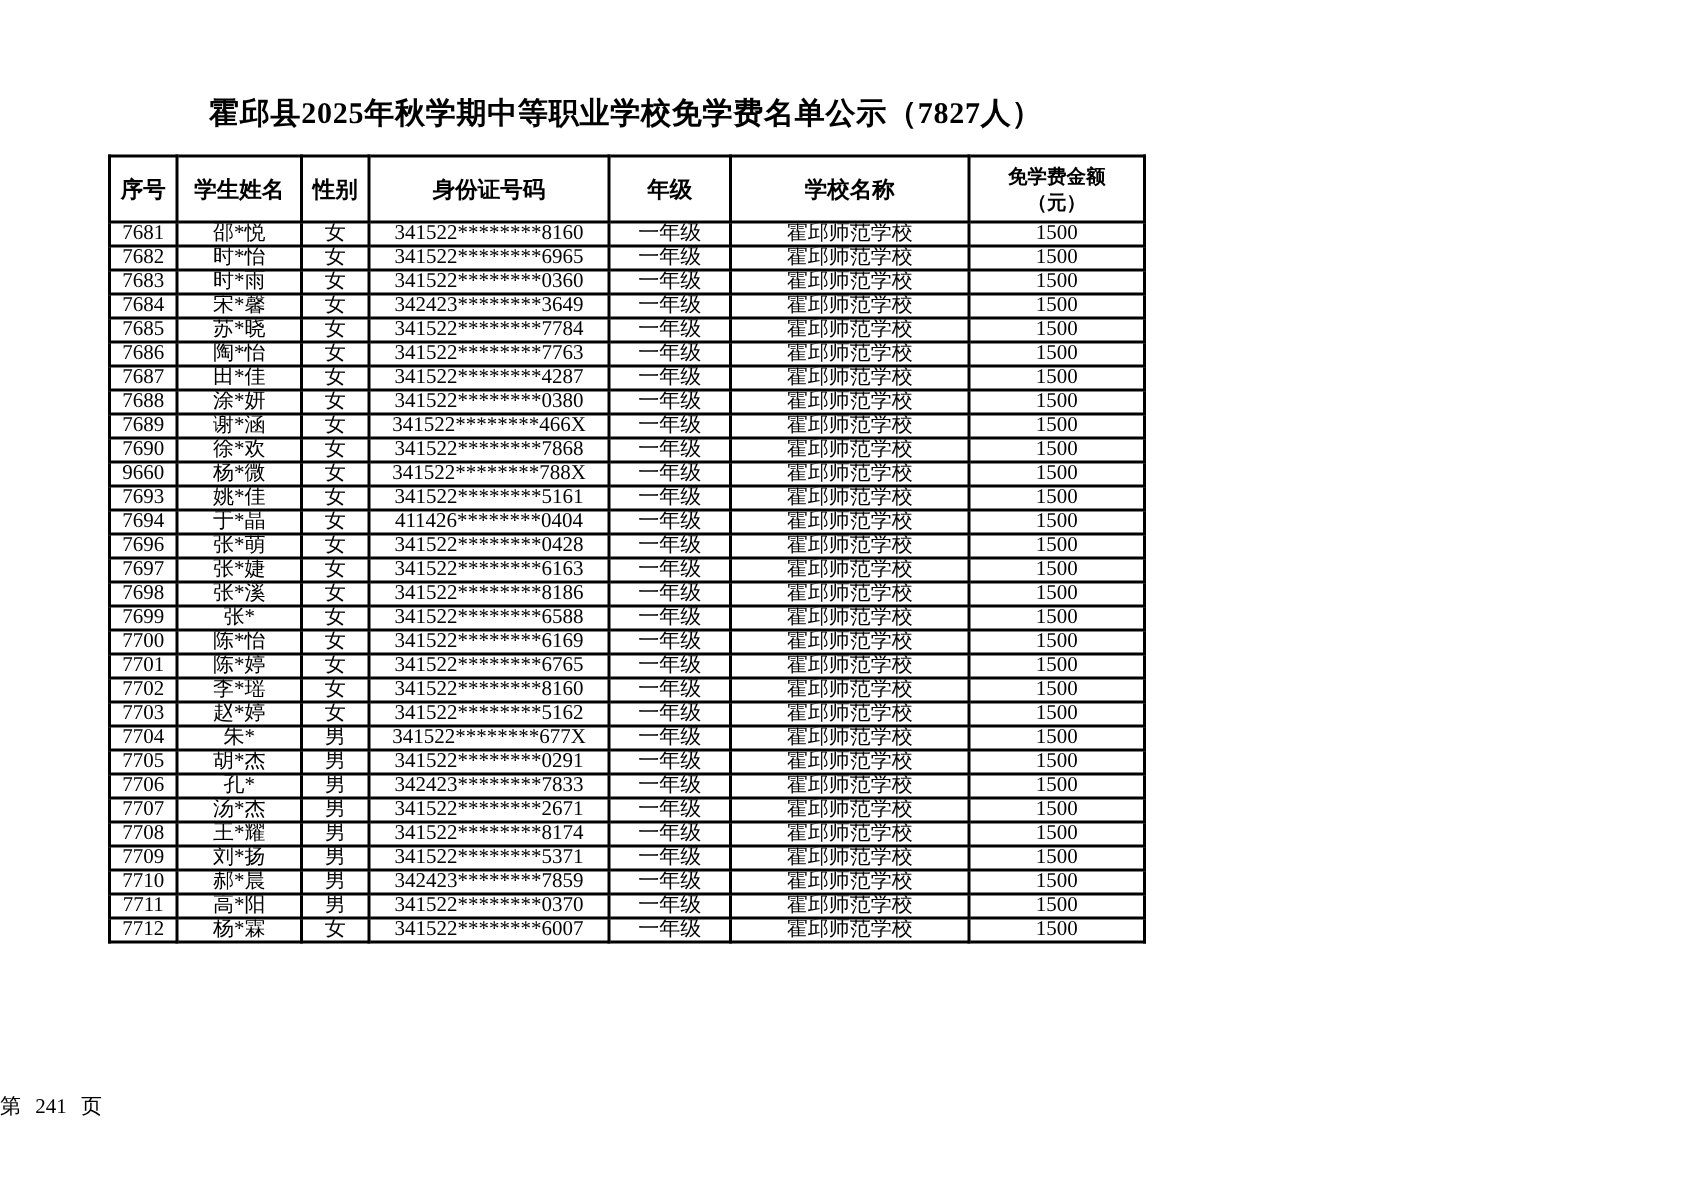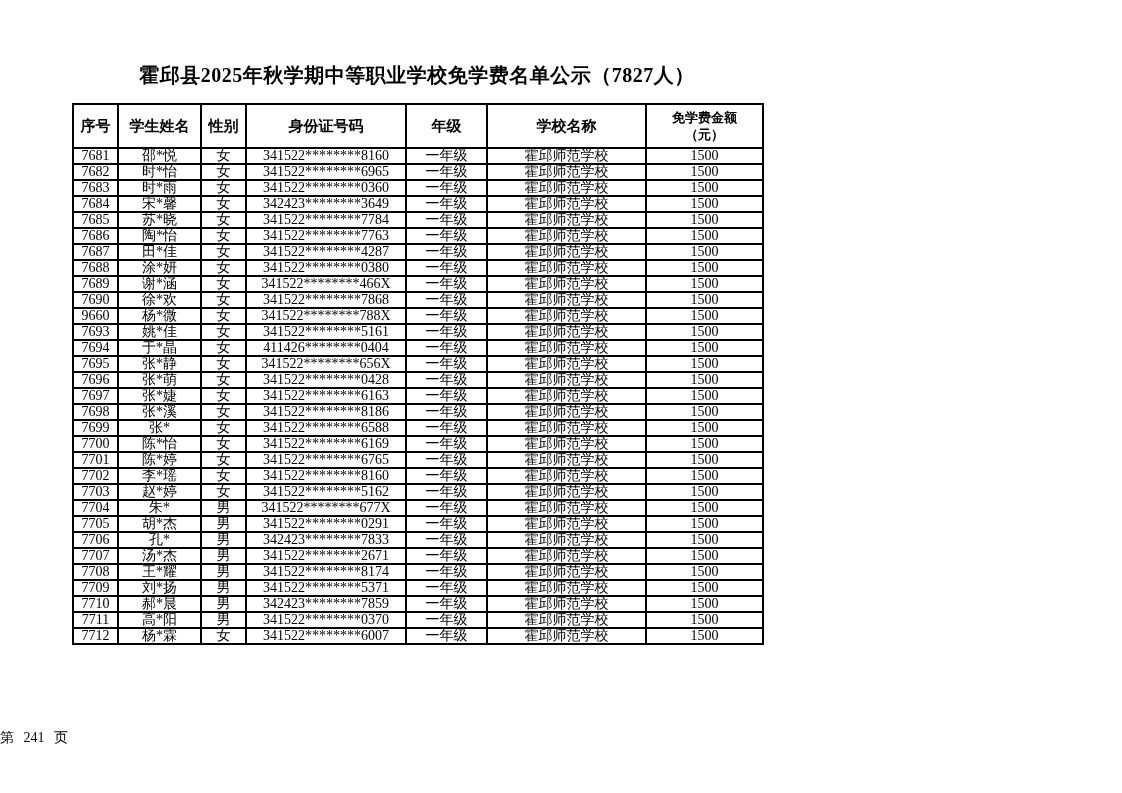--- a/index.html
+++ b/index.html
@@ -223,29 +223,20 @@
         <tr>
           <td class="col-serial">7694</td>
           <td class="col-name">于*晶</td>
           <td class="col-gender">女</td>
           <td class="col-id">411426********0404</td>
           <td class="col-grade">一年级</td>
           <td class="col-school">霍邱师范学校</td>
           <td class="col-amount">1500</td>
         </tr>
         <tr>
-          <td class="col-serial">7695</td>
-          <td class="col-name">张*静</td>
-          <td class="col-gender">女</td>
-          <td class="col-id">341522********656X</td>
-          <td class="col-grade">一年级</td>
-          <td class="col-school">霍邱师范学校</td>
-          <td class="col-amount">1500</td>
-        </tr>
-        <tr>
           <td class="col-serial">7696</td>
           <td class="col-name">张*萌</td>
           <td class="col-gender">女</td>
           <td class="col-id">341522********0428</td>
           <td class="col-grade">一年级</td>
           <td class="col-school">霍邱师范学校</td>
           <td class="col-amount">1500</td>
         </tr>
         <tr>
           <td class="col-serial">7697</td>

